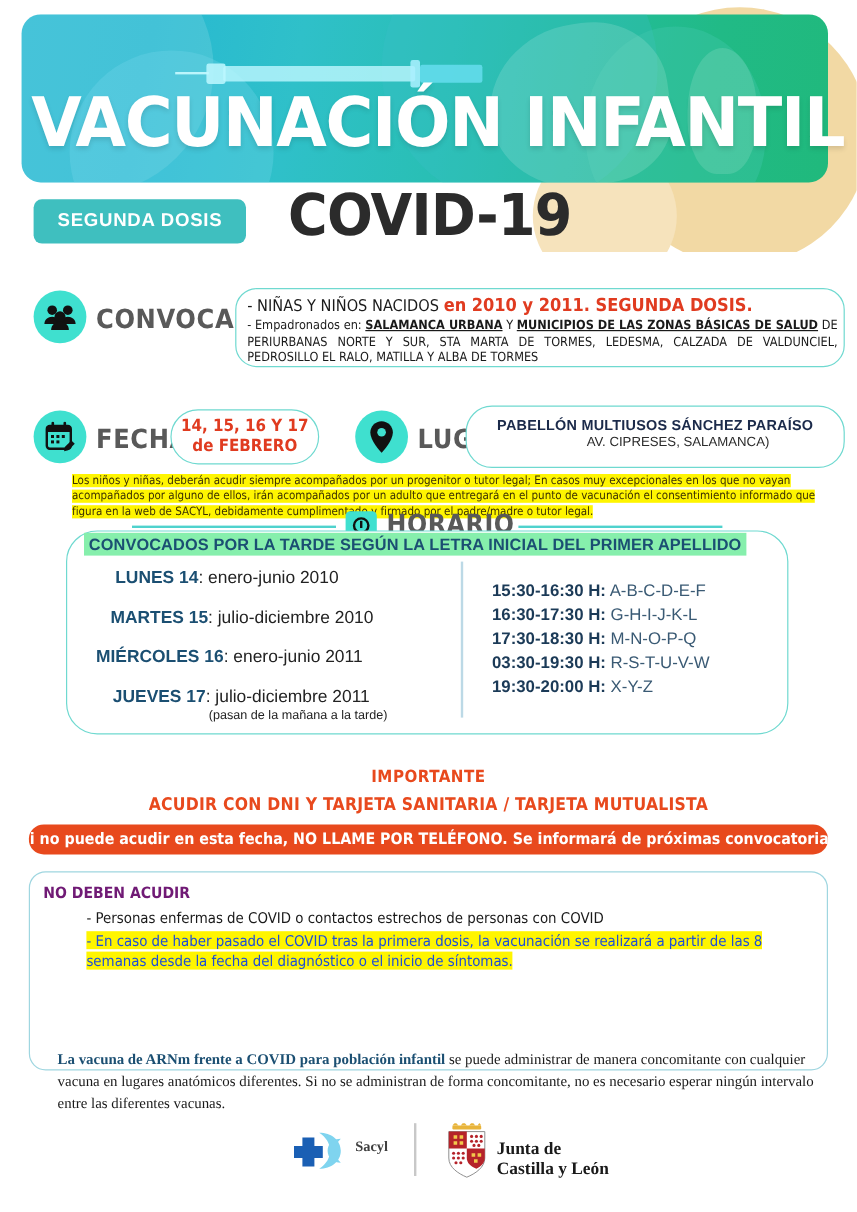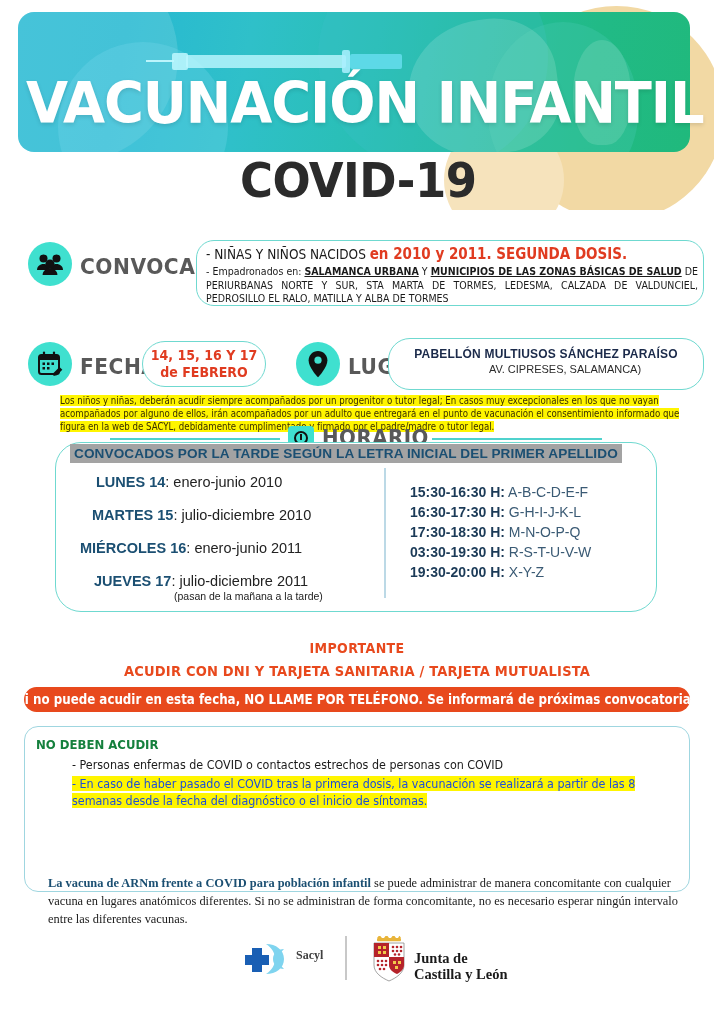--- a/index.html
+++ b/index.html
@@ -328,21 +328,21 @@
     width: 602px; height: 170px;
     border-radius: 26px;
     border: 1.8px solid #6fd9d0;
   }
   .hor-banner {
     position: absolute;
     left: 70px; top: 444px;
     font-weight: bold;
     font-size: 13.6px;
     color: #1b4f72;
-    background: #a3a3a3;
+    background: #86efac;
     padding: 2px 4px;
     white-space: nowrap;
     letter-spacing: 0.1px;
   }
   .hor-divider {
     position: absolute;
     left: 384px; top: 468px;
     width: 1.5px; height: 130px;
     background: #bcd9e6;
   }
@@ -413,21 +413,21 @@
     left: 24px; top: 726px;
     width: 666px; height: 166px;
     border-radius: 14px;
     border: 1.4px solid #9fd6e0;
   }
   .na-title {
     position: absolute;
     left: 36px; top: 737px;
     font-weight: bold;
     font-size: 13px;
-    color: #15803d;
+    color: #701a75;
     font-family: "DejaVu Sans Condensed", "Liberation Sans Narrow", "Liberation Sans", sans-serif;
   }
   .na-b1 {
     position: absolute;
     left: 72px; top: 757px;
     font-size: 12.4px;
     color: #1a1a1a;
     font-family: "DejaVu Sans Condensed", "Liberation Sans Narrow", "Liberation Sans", sans-serif;
     white-space: nowrap;
   }
@@ -509,20 +509,21 @@
     <div class="syr">
       <div class="syr-needle"></div>
       <div class="syr-hub"></div>
       <div class="syr-barrel"></div>
       <div class="syr-flange"></div>
       <div class="syr-plunger"></div>
     </div>
   </div>
 
   <div class="hdr-title">VACUNACIÓN INFANTIL</div>
+  <div class="badge-dosis">SEGUNDA DOSIS</div>
   <div class="hdr-covid">COVID-19</div>
 </div>
 
 <div class="row-icon" style="left:28px; top:242px; width:44px; height:44px;">
   <svg width="28" height="22" viewBox="0 0 28 22" aria-hidden="true">
     <circle cx="7.5" cy="5.5" r="4" fill="#111"></circle>
     <path d="M1 17c0-3.6 2.9-6 6.5-6s6.5 2.4 6.5 6z" fill="#111"></path>
     <circle cx="20.5" cy="5.5" r="4" fill="#111"></circle>
     <path d="M14 17c0-3.6 2.9-6 6.5-6s6.5 2.4 6.5 6z" fill="#111"></path>
     <circle cx="14" cy="11" r="4.6" fill="#111"></circle>

